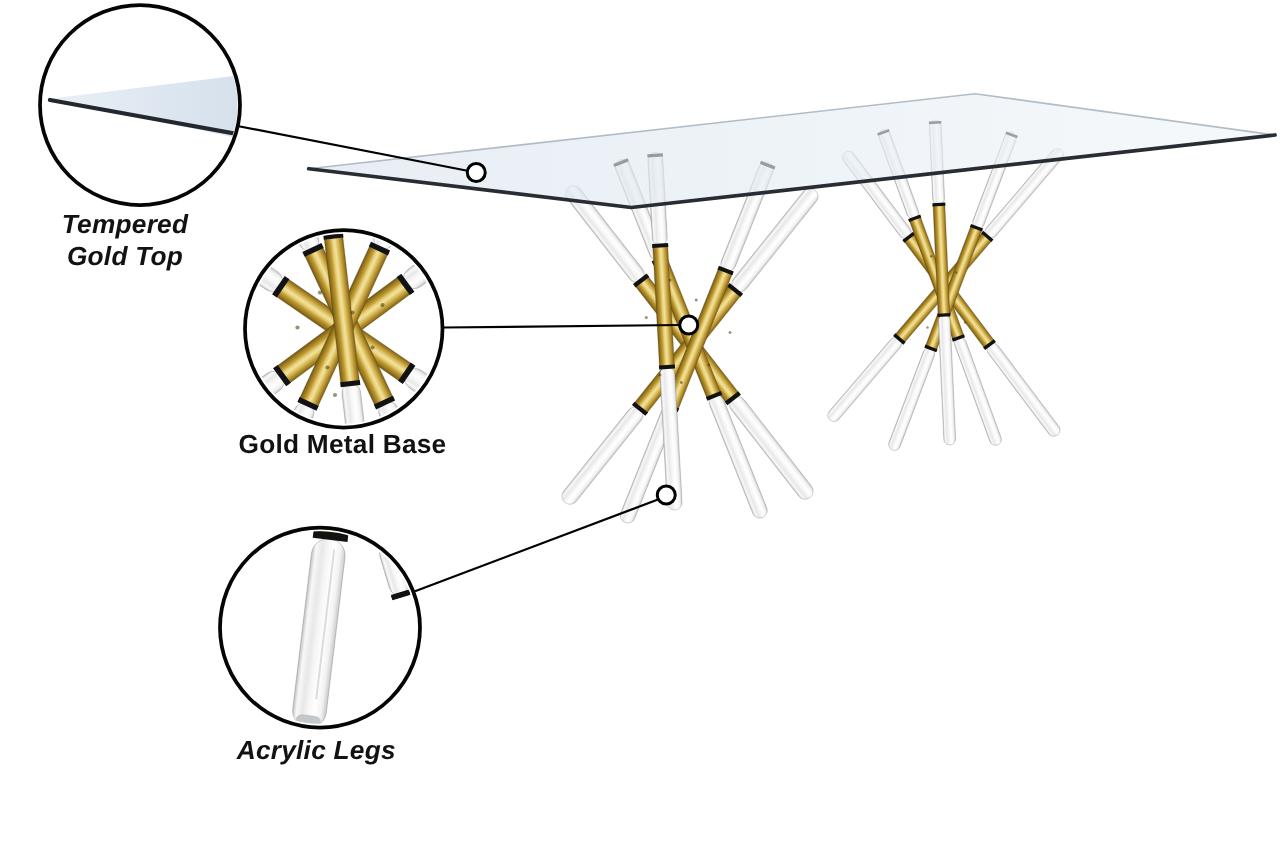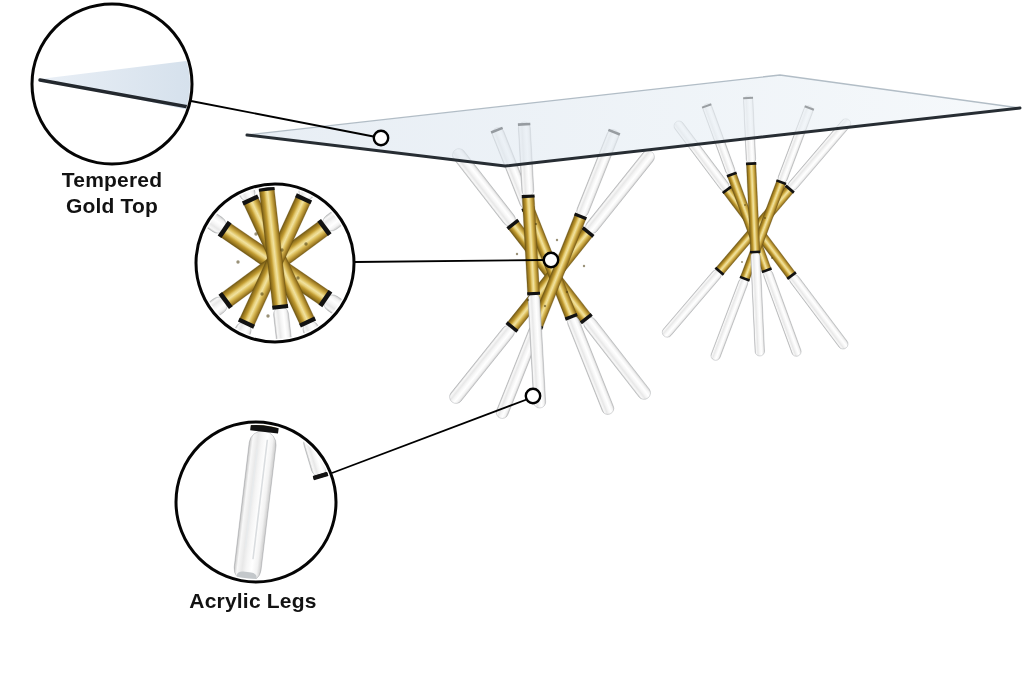--- a/index.html
+++ b/index.html
@@ -243,18 +243,19 @@
       <line x1="332" y1="473" x2="528" y2="399"></line>
     </g>
 
     <g>
       <circle cx="381" cy="138" r="7.2" fill="#ffffff" stroke="#000000" stroke-width="2.4"></circle>
       <circle cx="551" cy="260" r="7.2" fill="#ffffff" stroke="#000000" stroke-width="2.4"></circle>
       <circle cx="533" cy="396" r="7.2" fill="#ffffff" stroke="#000000" stroke-width="2.4"></circle>
     </g>
   </svg>
 
-  <div class="callout-label" style="left:12px;top:167px;width:200px;">
+  <div class="callout-label" style="left:0;top:167px;width:200px;font-style:italic;">
     <div>Tempered</div>
     <div>Gold Top</div>
   </div>
-  <div class="callout-label" style="left:153px;top:588px;width:200px;">Acrylic Legs</div>
+  <div class="callout-label" style="left:174px;top:343px;width:200px;">Gold Metal Base</div>
+  <div class="callout-label" style="left:153px;top:588px;width:200px;font-style:italic;">Acrylic Legs</div>
 </div>
 
 </body></html>

